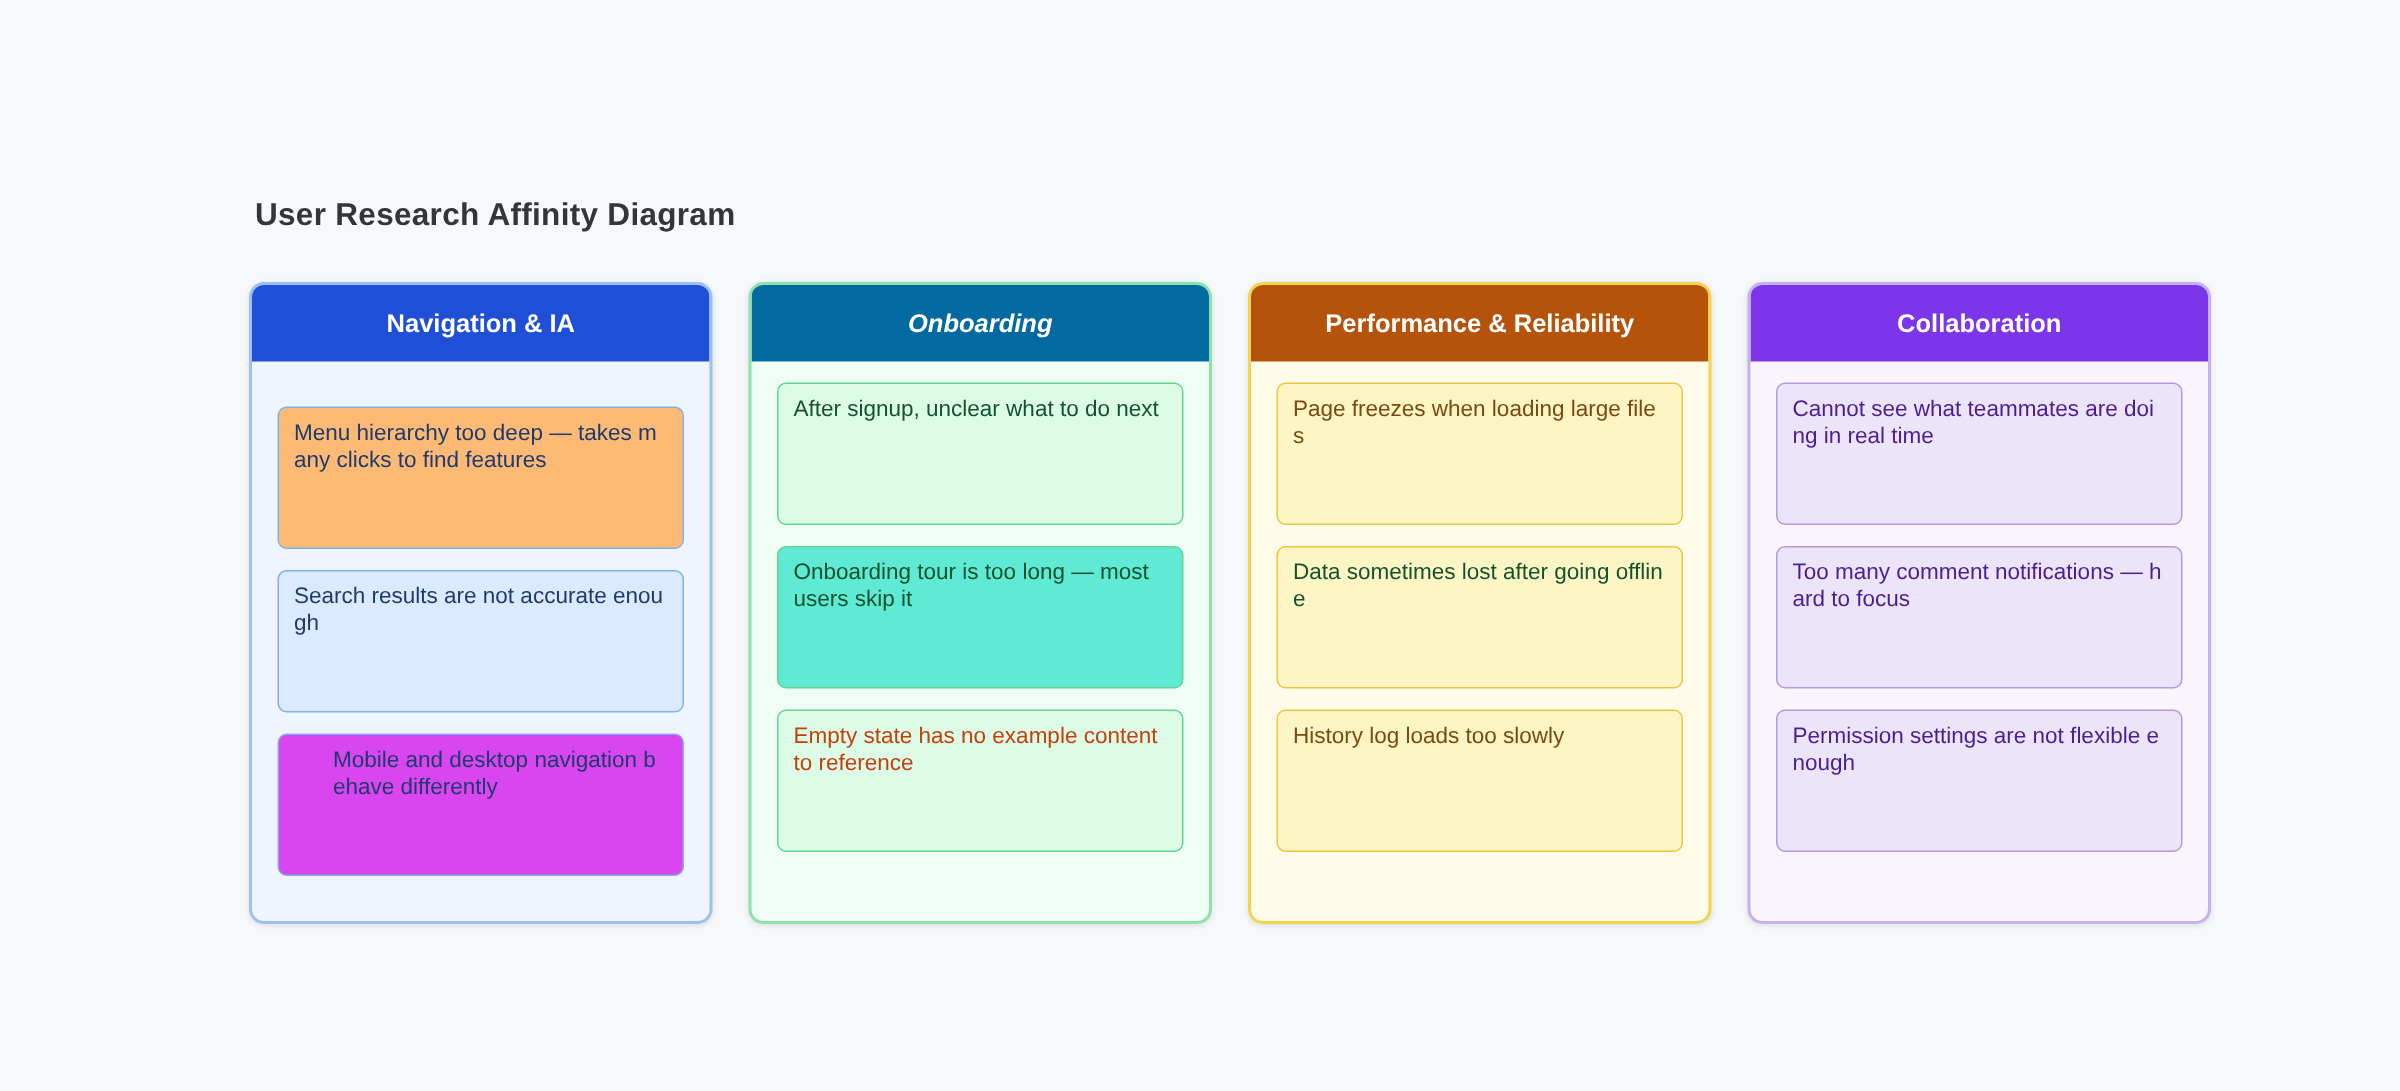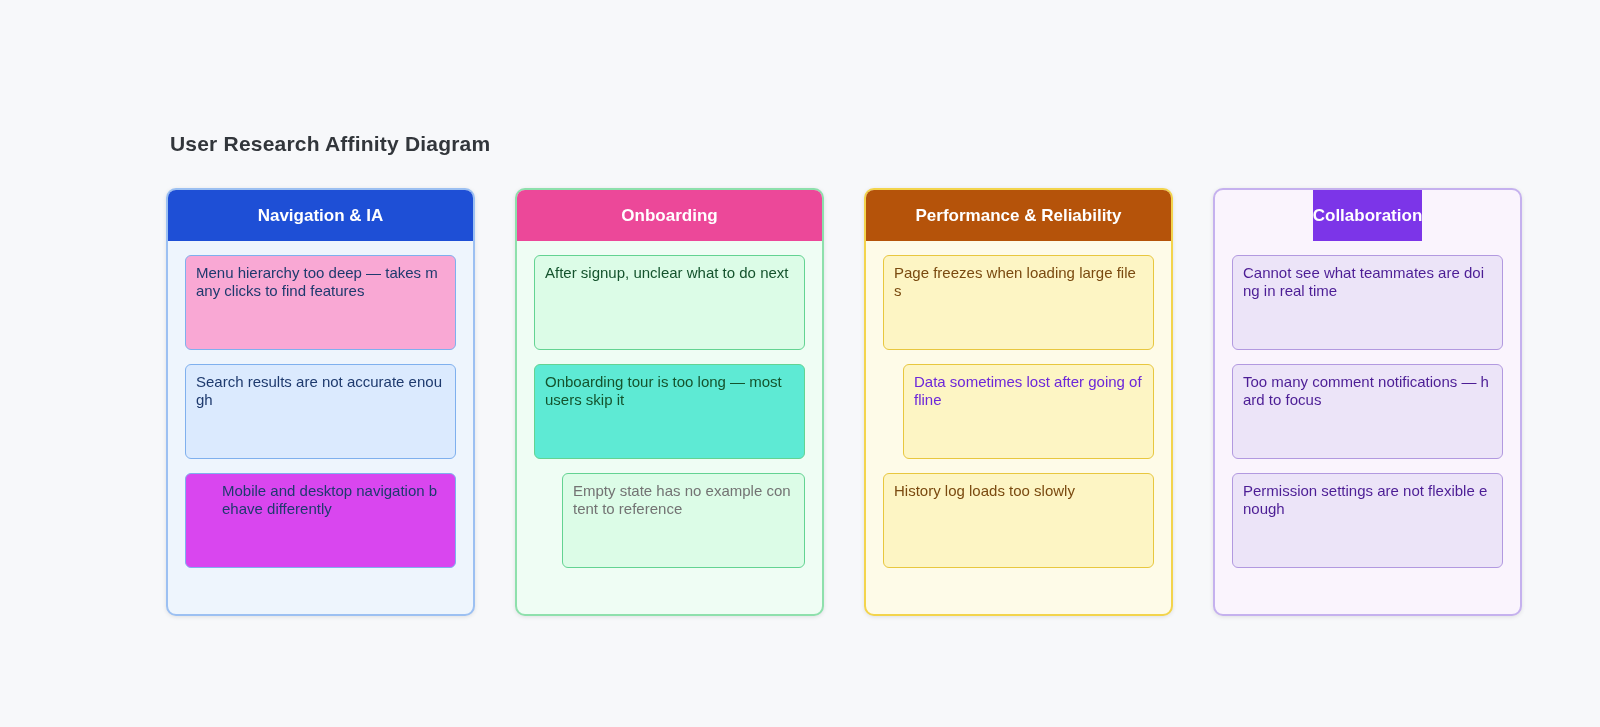--- a/index.html
+++ b/index.html
@@ -22,21 +22,21 @@
     font-size: 21px;
     font-weight: bold;
     color: #32363b;
     letter-spacing: 0.2px;
   }
   .board {
     position: absolute;
     left: 166px;
     top: 188px;
     display: flex;
-    gap: 40px;
+    gap: 24px;
   }
   .column {
     width: 309px;
     height: 428px;
     border: 2px solid;
     border-radius: 10px;
     overflow: hidden;
     box-shadow: 0 1px 4px rgba(0,0,0,0.10);
     display: flex;
     flex-direction: column;
@@ -70,42 +70,42 @@
 </style>
 </head>
 <body>
 
 <div class="page">
   <div class="page-title">User Research Affinity Diagram</div>
   <div class="board">
       <div class="column" style="border-color: rgb(156, 192, 242); background: rgb(238, 245, 253);">
         <div class="column-header" style="background: rgb(30, 79, 214);">Navigation &amp; IA</div>
         <div class="cards">
-          <div class="card" style="background: #f9a8d4; border-color: rgb(127, 176, 238); color: rgb(30, 58, 110);">Menu hierarchy too deep — takes many clicks to find features</div>
+          <div class="card" style="background: #fdba74; border-color: rgb(127, 176, 238); color: rgb(30, 58, 110); margin-top: 16px;">Menu hierarchy too deep — takes many clicks to find features</div>
           <div class="card" style="background: rgb(219, 234, 254); border-color: rgb(127, 176, 238); color: rgb(30, 58, 110);">Search results are not accurate enough</div>
           <div class="card" style="background: #d946ef; border-color: rgb(127, 176, 238); color: rgb(30, 58, 110); padding-left: 36px;">Mobile and desktop navigation behave differently</div>
         </div>
       </div>
       <div class="column" style="border-color: rgb(142, 224, 172); background: rgb(239, 253, 244);">
-        <div class="column-header" style="background: #ec4899;">Onboarding</div>
+        <div class="column-header" style="background: #0369a1; font-style: italic;">Onboarding</div>
         <div class="cards">
           <div class="card" style="background: rgb(220, 252, 231); border-color: rgb(99, 211, 146); color: rgb(20, 83, 45);">After signup, unclear what to do next</div>
           <div class="card" style="background: #5eead4; border-color: rgb(99, 211, 146); color: rgb(20, 83, 45);">Onboarding tour is too long — most users skip it</div>
-          <div class="card" style="background: rgb(220, 252, 231); border-color: rgb(99, 211, 146); color: #737373; margin-left: 28px;">Empty state has no example content to reference</div>
+          <div class="card" style="background: rgb(220, 252, 231); border-color: rgb(99, 211, 146); color: #c2410c;">Empty state has no example content to reference</div>
         </div>
       </div>
       <div class="column" style="border-color: rgb(243, 212, 76); background: rgb(254, 251, 232);">
         <div class="column-header" style="background: rgb(181, 83, 10);">Performance &amp; Reliability</div>
         <div class="cards">
           <div class="card" style="background: rgb(253, 245, 196); border-color: rgb(232, 199, 63); color: rgb(122, 74, 16);">Page freezes when loading large files</div>
-          <div class="card" style="background: rgb(253, 245, 196); border-color: rgb(232, 199, 63); color: #6d28d9; margin-left: 20px;">Data sometimes lost after going offline</div>
+          <div class="card" style="background: rgb(253, 245, 196); border-color: rgb(232, 199, 63); color: #14532d;">Data sometimes lost after going offline</div>
           <div class="card" style="background: rgb(253, 245, 196); border-color: rgb(232, 199, 63); color: rgb(122, 74, 16);">History log loads too slowly</div>
         </div>
       </div>
-      <div class="column" style="border-color: rgb(197, 177, 238); background: rgb(250, 244, 253); align-items: center;">
+      <div class="column" style="border-color: rgb(197, 177, 238); background: rgb(250, 244, 253);">
         <div class="column-header" style="background: rgb(124, 53, 232);">Collaboration</div>
         <div class="cards">
           <div class="card" style="background: rgb(236, 228, 248); border-color: rgb(178, 153, 224); color: rgb(76, 29, 149);">Cannot see what teammates are doing in real time</div>
           <div class="card" style="background: rgb(236, 228, 248); border-color: rgb(178, 153, 224); color: rgb(76, 29, 149);">Too many comment notifications — hard to focus</div>
           <div class="card" style="background: rgb(236, 228, 248); border-color: rgb(178, 153, 224); color: rgb(76, 29, 149);">Permission settings are not flexible enough</div>
         </div>
       </div>
     </div>
 </div>
 

